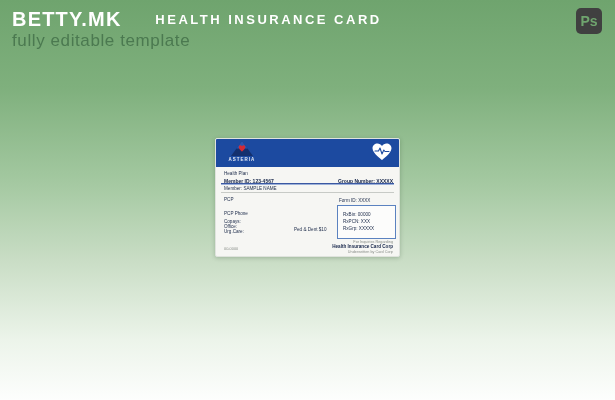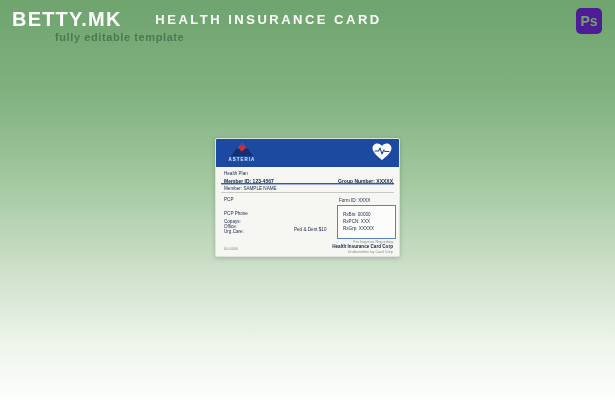--- a/index.html
+++ b/index.html
@@ -15,32 +15,31 @@
   }
 
   
   .brand-name {
     position: absolute; left: 12px; top: 8px;
     color: #ffffff; font-size: 20px; font-weight: 800;
     letter-spacing: 1.2px;
   }
   .brand-tagline {
     position: absolute; left: 12px; top: 31px;
-    color: #4b7950; font-size: 11px; font-weight: 700;
+    color: #4b7950; font-size: 17px; font-weight: 400;
     letter-spacing: 0.6px;
-    margin-left: 43px;
   }
   .page-title {
     position: absolute; left: 0; top: 12px; width: 537px;
     text-align: center; color: #ffffff;
     font-size: 13px; font-weight: 700; letter-spacing: 2.5px;
   }
   .ps-badge {
     position: absolute; left: 576px; top: 8px;
-    width: 26px; height: 26px; background: #4c1d95;
+    width: 26px; height: 26px; background: #404040;
     border-radius: 5px; color: #6fa46e;
     font-size: 14px; font-weight: 700;
     display: flex; align-items: center; justify-content: center;
   }
 
   
   .card {
     position: absolute; left: 215px; top: 138px;
     width: 185px; height: 119px;
     background: #f6f6f3;

